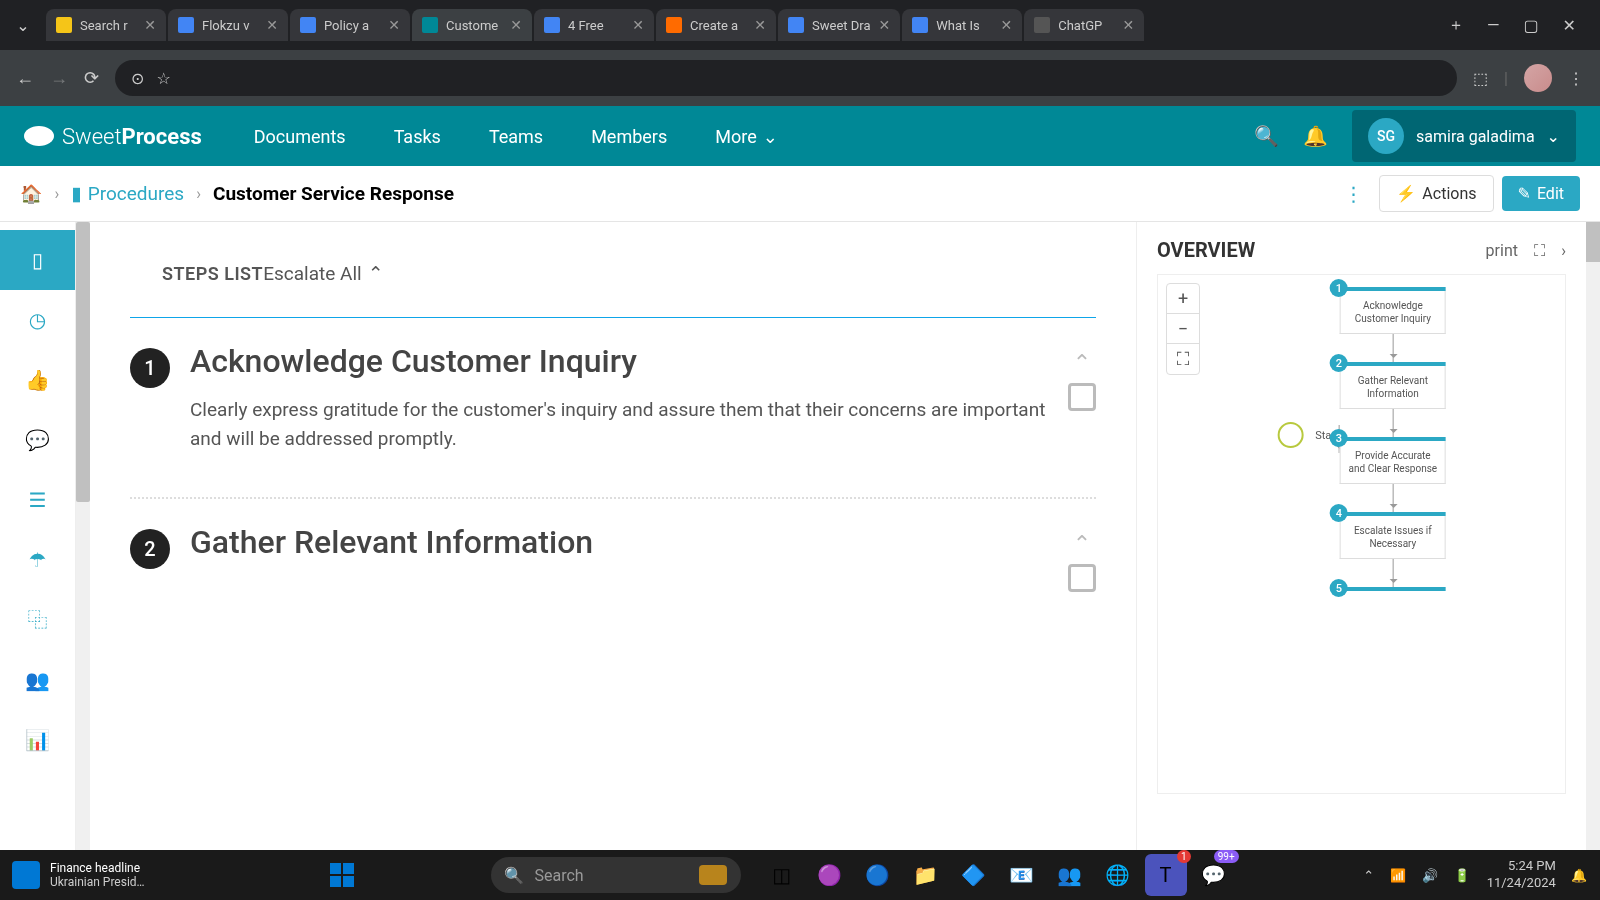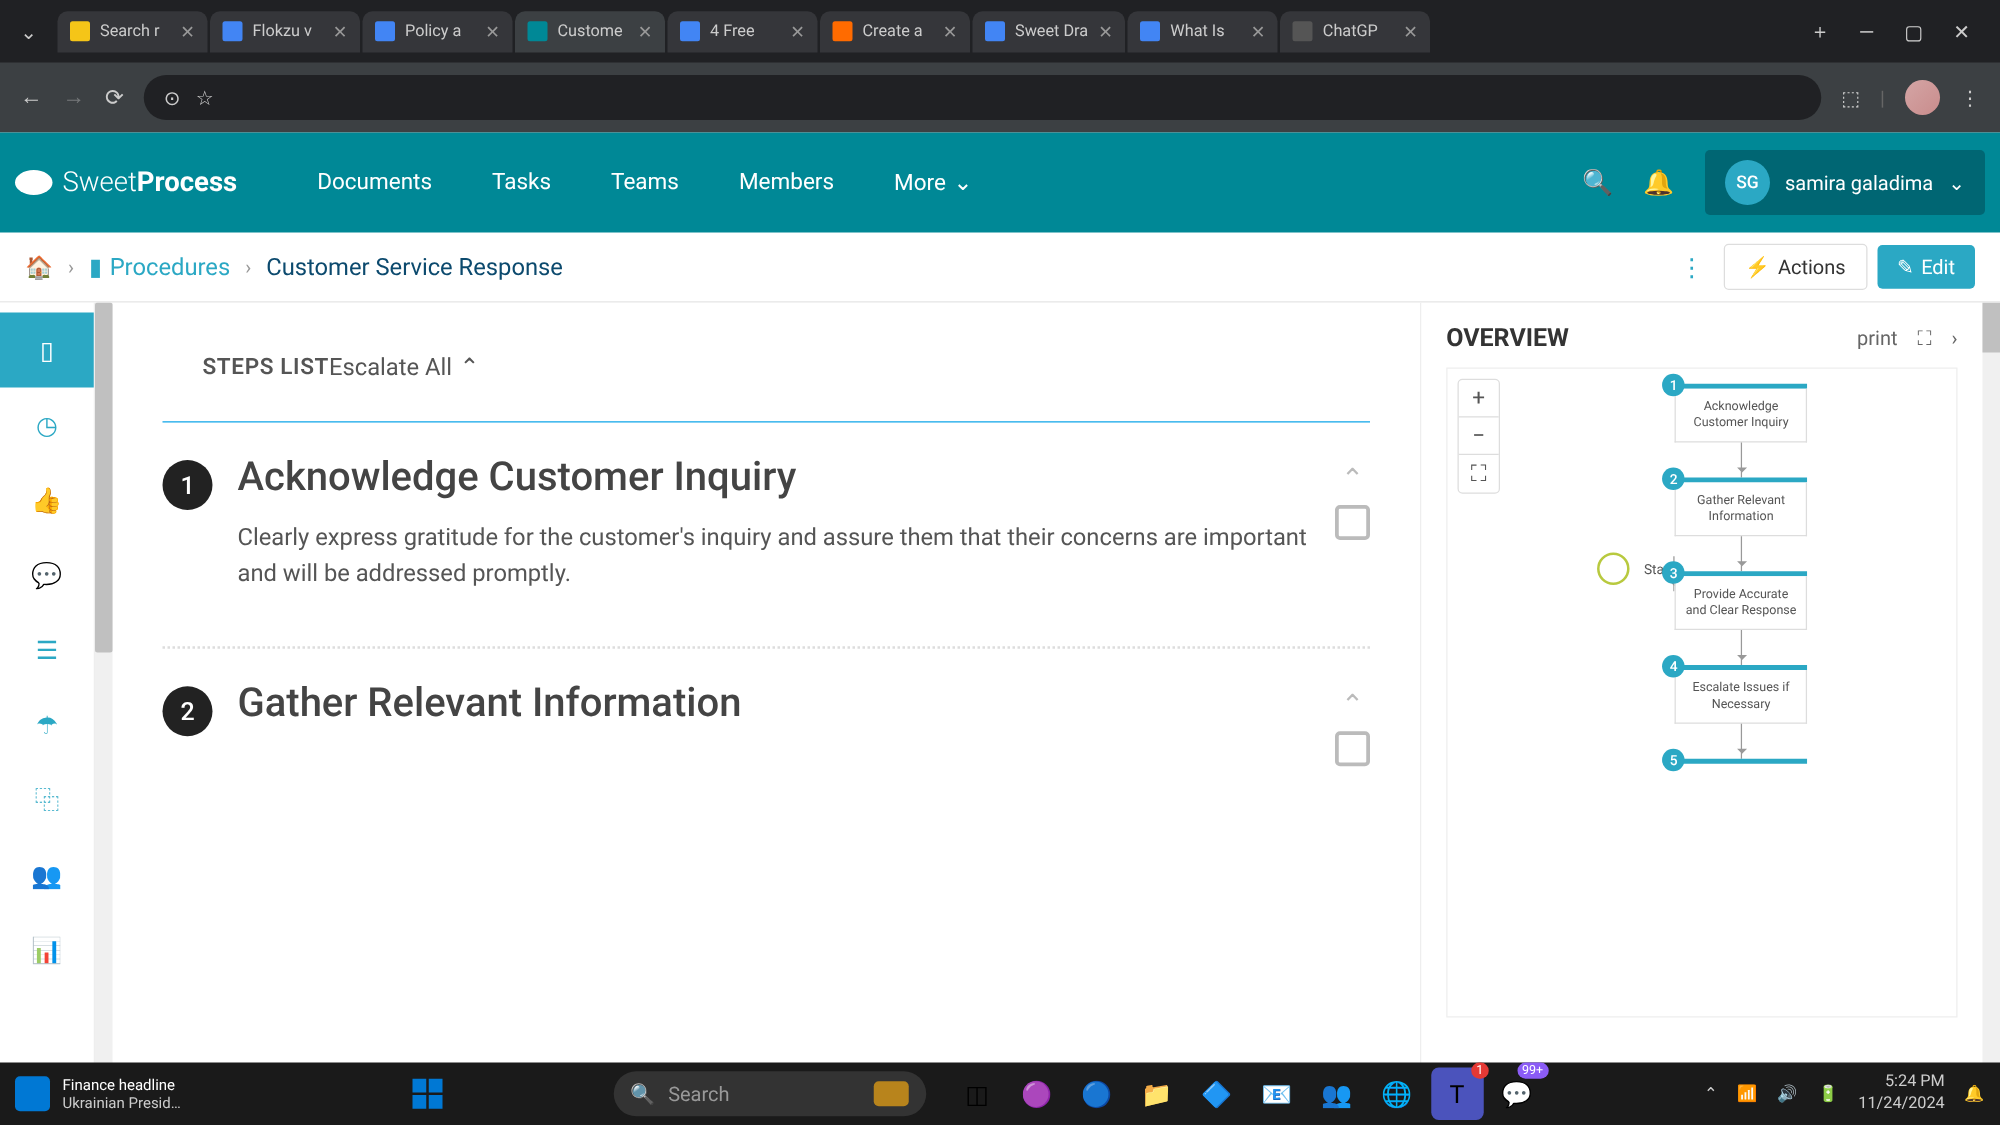--- a/index.html
+++ b/index.html
@@ -17,39 +17,39 @@
 .addr-bar{background:#3c4043;height:56px;display:flex;align-items:center;padding:0 16px;gap:16px}
 .nav-btns{display:flex;gap:16px;color:#ccc}
 .nav-btn{cursor:pointer;font-size:18px}
 .url-field{flex:1;background:#202124;border-radius:24px;height:36px;display:flex;align-items:center;padding:0 16px;color:#ccc;gap:12px}
 .url-text{flex:1;font-size:15px;color:#e8eaed}
 .url-domain{color:#fff}
 .url-path{color:#999}
 .addr-icons{display:flex;gap:16px;align-items:center;color:#ccc}
 .profile-pic{width:28px;height:28px;border-radius:50%;background:linear-gradient(135deg,#d4a5a5,#c98c8c)}
 .app{background:#fff;height:794px;display:flex;flex-direction:column}
-.app-header{background:#008896;height:80px;display:flex;align-items:center;padding:0 12px;gap:40px}
+.app-header{background:#008896;height:60px;display:flex;align-items:center;padding:0 24px;gap:28px}
 .logo{display:flex;align-items:center;gap:8px;color:#fff;font-size:22px;font-weight:300}
 .logo-icon{width:30px;height:20px;background:#fff;border-radius:50%;display:inline-block;position:relative}
 .logo-light{font-weight:300}
 .logo-bold{font-weight:700}
 .nav-items{display:flex;gap:48px;margin-left:24px}
 .nav-item{color:#fff;font-size:18px;cursor:pointer}
 .nav-more{display:flex;align-items:center;gap:6px}
 .header-right{margin-left:auto;display:flex;align-items:center;gap:24px}
 .header-icon{color:#fff;font-size:20px;cursor:pointer}
 .user-pill{background:#006673;padding:8px 16px;border-radius:4px;display:flex;align-items:center;gap:12px;cursor:pointer}
 .user-avatar{width:36px;height:36px;border-radius:50%;background:#2ba8c4;color:#fff;display:flex;align-items:center;justify-content:center;font-size:14px;font-weight:500}
 .user-name{color:#fff;font-size:16px}
 .breadcrumb-bar{height:56px;display:flex;align-items:center;padding:0 20px;border-bottom:1px solid #e5e5e5}
 .breadcrumb{display:flex;align-items:center;gap:12px;flex:1}
 .bc-home{color:#2ba8c4;font-size:18px;cursor:pointer}
 .bc-sep{color:#999}
 .bc-link{color:#2ba8c4;font-size:19px;cursor:pointer;display:flex;align-items:center;gap:6px}
-.bc-current{color:#0c4a6e;font-size:19px;font-weight:400}
+.bc-current{color:#000000;font-size:19px;font-weight:700}
 .bc-actions{display:flex;align-items:center;gap:8px}
 .bc-more{color:#2ba8c4;font-size:20px;cursor:pointer;padding:8px}
 .btn-actions{background:#fff;border:1px solid #ddd;padding:8px 16px;border-radius:4px;color:#333;font-size:16px;cursor:pointer;display:flex;align-items:center;gap:6px}
 .btn-edit{background:#2ba8c4;color:#fff;padding:8px 16px;border-radius:4px;font-size:16px;cursor:pointer;display:flex;align-items:center;gap:6px;border:none}
 .main-area{flex:1;display:flex;overflow:hidden}
 .left-rail{width:76px;background:#fff;border-right:1px solid #eee;display:flex;flex-direction:column;padding-top:8px}
 .rail-item{height:60px;display:flex;align-items:center;justify-content:center;color:#2ba8c4;font-size:20px;cursor:pointer}
 .rail-item.active{background:#2ba8c4;color:#fff}
 .scroll-area{width:14px;background:#f0f0f0;position:relative}
 .scroll-thumb{position:absolute;top:0;width:14px;height:280px;background:#c0c0c0;border-radius:2px}

